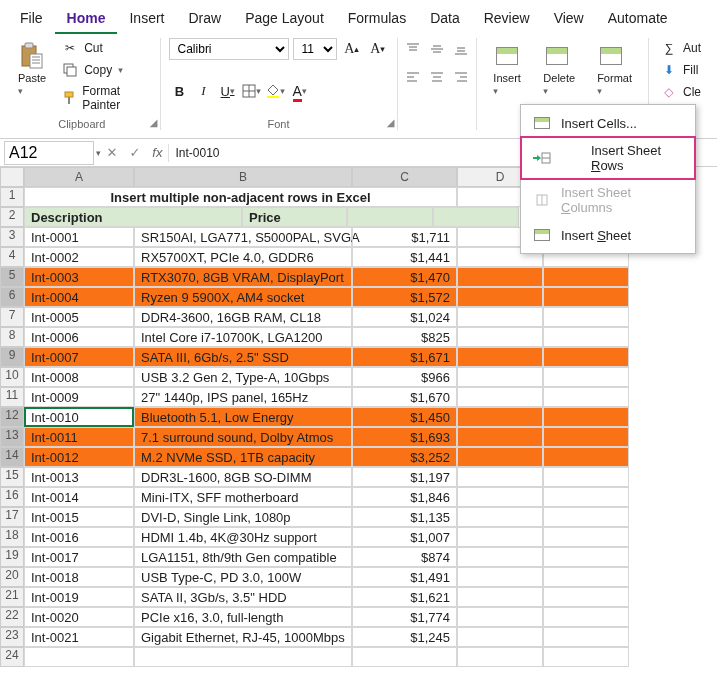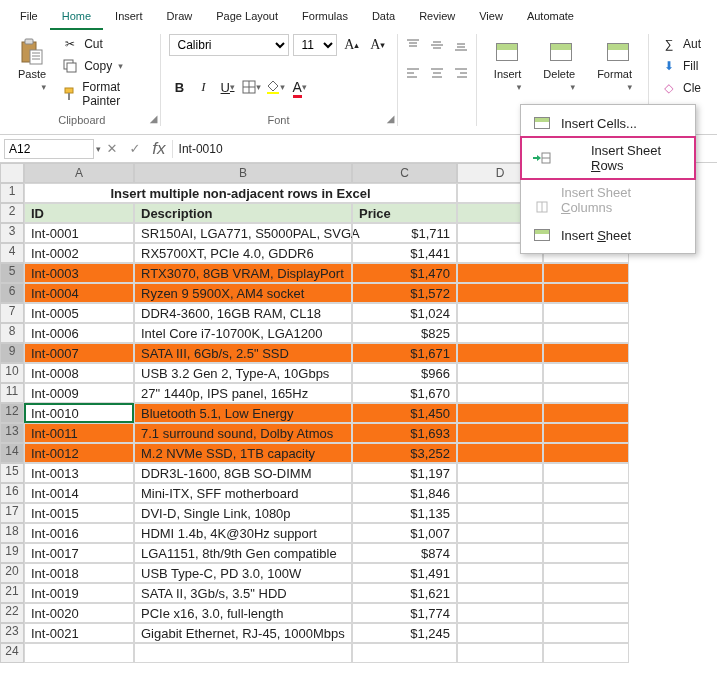--- a/index.html
+++ b/index.html
@@ -1,59 +1,59 @@
 <!DOCTYPE html>
 <html><head>
 <meta charset="utf-8">
 <style>
 * { margin:0; padding:0; box-sizing:border-box; font-family:"Segoe UI",Arial,sans-serif; }
 body { background:#fff; font-size:13px; color:#222; width:717px; height:682px; overflow:hidden; position:relative; }
-.menubar { display:flex; padding:4px 8px 0 8px; gap:0; font-size:11px; }
+.menubar { display:flex; padding:4px 8px 0 8px; gap:0; font-size:14px; }
 .menubar .tab { padding:6px 12px 6px 12px; cursor:pointer; }
-.menubar .tab.active { border-bottom:2px solid #107c41; color:#0f766e; font-weight:400; }
+.menubar .tab.active { border-bottom:2px solid #107c41; color:#4c1d95; font-weight:700; }
 .ribbon { display:flex; border-bottom:1px solid #d0d0d0; padding:4px 4px 8px 4px; }
 .rgroup { display:flex; flex-direction:column; align-items:center; border-right:1px solid #e0e0e0; padding:0 8px; position:relative; }
 .rgroup-inner { display:flex; align-items:flex-start; gap:6px; flex:1; }
 .rgroup-label { font-size:11px; color:#666; margin-top:4px; }
-.big-btn { display:flex; flex-direction:column; align-items:flex-end; gap:2px; padding:4px 6px; cursor:pointer; font-size:11px; }
+.big-btn { display:flex; flex-direction:column; align-items:flex-start; gap:2px; padding:4px 6px; cursor:pointer; font-size:11px; }
 .big-btn .icon { width:28px; height:28px; display:flex; align-items:center; justify-content:center; }
 .small-stack { display:flex; flex-direction:column; gap:2px; font-size:12px; }
 .small-btn { display:flex; align-items:center; gap:6px; padding:2px 4px; cursor:pointer; }
 .small-btn .icon { width:16px; height:16px; display:flex; align-items:center; justify-content:center; }
 .font-row1 { display:flex; gap:4px; align-items:center; margin-bottom:14px; }
 .font-row2 { display:flex; gap:2px; align-items:center; }
 select.font { font-size:12px; border:1px solid #ccc; padding:2px 4px; background:#fff; }
 .sq { width:22px; height:22px; display:flex; align-items:center; justify-content:center; cursor:pointer; font-size:13px; }
 .ext { font-family:'Times New Roman',serif; font-size:14px; }
 .launcher { position:absolute; right:2px; bottom:2px; font-size:10px; color:#888; cursor:pointer; }
 .cells-group .big-btn { margin:0 2px; }
 .cells-icon { border:1px solid #888; width:22px; height:18px; position:relative; background:linear-gradient(to bottom,#b8d98a 0 6px,#fff 6px 100%); }
 .editing-stack { display:flex; flex-direction:column; gap:2px; font-size:12px; }
 .namebox-row { display:flex; align-items:center; border-bottom:1px solid #d0d0d0; height:28px; }
-.namebox { width:90px; border:1px solid #ccc; margin:2px 2px 2px 4px; padding:2px 4px; font-size:12px; }
+.namebox { width:90px; border:1px solid #ccc; margin:2px 2px 2px 4px; padding:2px 4px; font-size:16px; }
 .fx-btn { padding:0 6px; color:#888; cursor:pointer; font-size:13px; }
-.fx { font-style:italic; padding:0 6px; font-size:17px; color:#666; }
+.fx { font-style:italic; padding:0 6px; font-size:13px; color:#666; }
 .formula-bar { flex:1; padding:2px 6px; font-size:12px; border-left:1px solid #e0e0e0; }
 .corner { width:24px; height:20px; background:#f0f0f0; border:1px solid #ccc; }
 .colhead { background:#f0f0f0; border:1px solid #ccc; text-align:center; font-size:12px; color:#555; height:20px; line-height:18px; }
 .colhead.sel { background:#d6d6d6; }
 .rowhead { width:24px; background:#f0f0f0; border:1px solid #ccc; text-align:center; font-size:12px; color:#555; }
 .rowhead.sel { background:#d6d6d6; }
 .cell { border:1px solid #d6d6d6; padding:2px 6px; height:20px; font-size:13px; white-space:nowrap; overflow:visible; }
 .row { display:flex; }
 .row.sel .cell { background:#f97316; }
 .row.sel .rowhead { background:#c2c2c2; }
 .hdr-row .cell { background:#d9ead3; font-weight:600; }
 .active-cell { border:2px solid #107c41 !important; padding:1px 5px; background:#fff !important; }
 .title-row .cell { font-weight:700; }
 .cA{width:110px;} .cB{width:218px;} .cC{width:105px; text-align:right;} .cD{width:86px;} .cE{width:86px;}
 .cCl{width:105px; text-align:left;}
 .menu-pop { position:absolute; top:104px; left:520px; width:176px; background:#fff; border:1px solid #bbb; box-shadow:2px 2px 6px rgba(0,0,0,0.25); z-index:50; font-size:13px; padding:4px 0; }
 .menu-item { display:flex; align-items:center; gap:10px; padding:6px 12px; cursor:pointer; }
-.menu-item.disabled { color:#aaa;align-items:flex-end; }
+.menu-item.disabled { color:#aaa; }
 .menu-item.hl { border:2px solid #d63384; margin:-1px; padding:5px 11px;gap:40px; }
 .menu-item .icon { width:18px; height:16px; display:flex; align-items:center; justify-content:center; }
 .mi-cell { border:1px solid #888; width:16px; height:12px; position:relative; background:linear-gradient(to bottom,#b8d98a 0 4px,#fff 4px); }
 .underline { text-decoration:underline; }
 .chev { font-size:9px; color:#666; }
 </style>
 </head>
 <body>
 
 <div class="menubar" id="menubar">
@@ -272,21 +272,20 @@
     <div class="colhead cE">E</div>
   </div>
   <div class="row title-row">
     <div class="rowhead">1</div>
     <div class="cell" style="width:433px;text-align:center" colspan="3">Insert multiple non-adjacent rows in Excel</div>
     <div class="cell cD"></div>
     <div class="cell cE"></div>
   </div>
   <div class="row hdr-row">
     <div class="rowhead">2</div>
-    <div class="cell cA">ID</div>
     <div class="cell cB">Description</div>
     <div class="cell cCl">Price</div>
     <div class="cell cD"></div>
     <div class="cell cE"></div>
   </div>
   <div id="data-rows">
       <div class="row">
         <div class="rowhead">3</div>
         <div class="cell cA">Int-0001</div>
         <div class="cell cB">SR150AI, LGA771, S5000PAL, SVGA</div>

